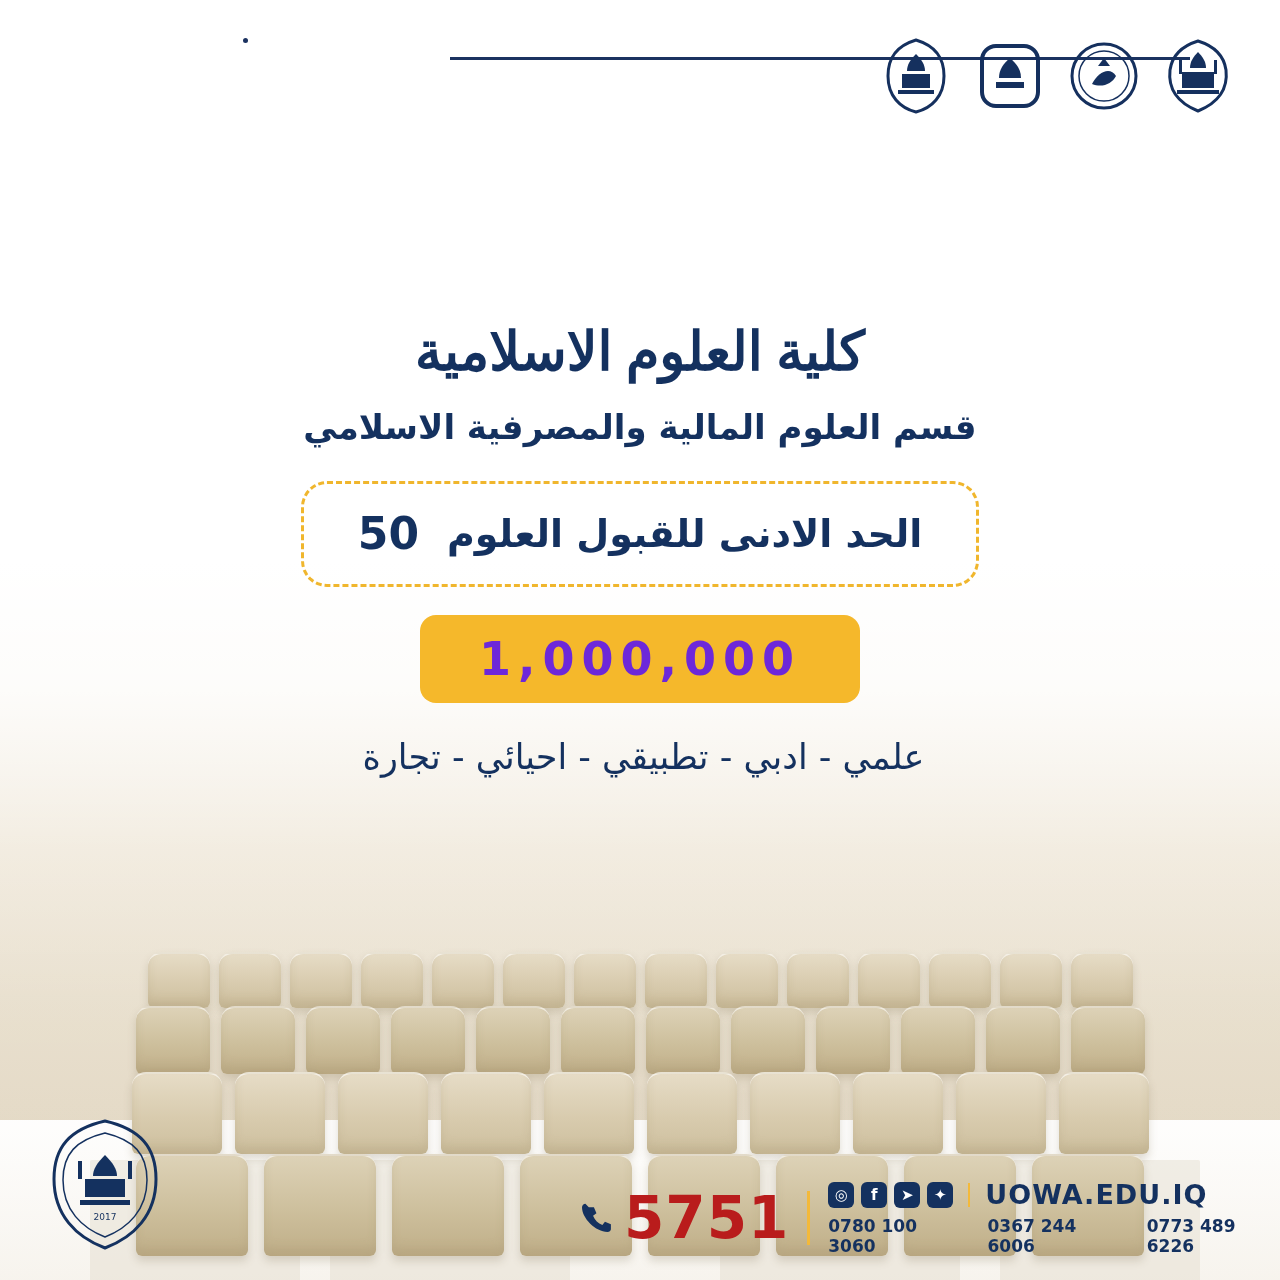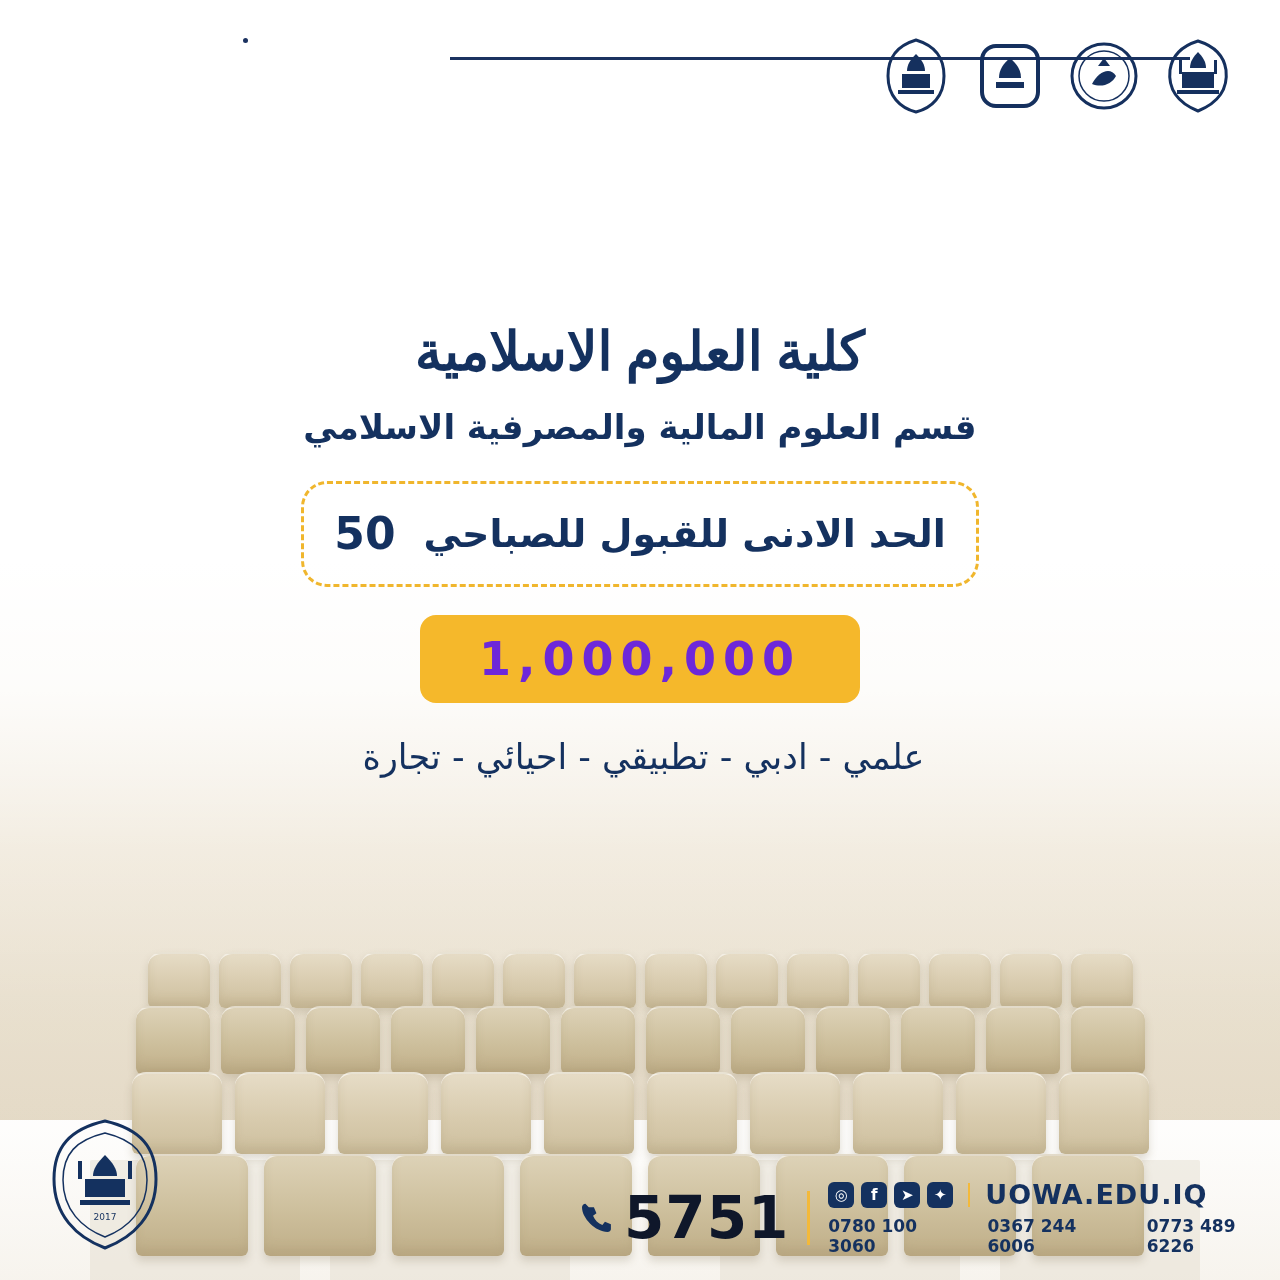--- a/index.html
+++ b/index.html
@@ -186,21 +186,21 @@
   }
   .phone-block {
     display: flex;
     align-items: center;
     gap: 10px;
     color: #14315f;
   }
   .hotline {
     font-size: 58px;
     font-weight: bold;
-    color: #0f172a;
+    color: #b91c1c;
     letter-spacing: 1px;
     line-height: 1;
     font-family: "DejaVu Sans", "Liberation Sans", sans-serif;
   }
   .divider-v {
     width: 3px;
     height: 54px;
     background: #f3b93a;
   }
   .right-col {
@@ -355,21 +355,21 @@
       </svg>
     </div>
   </div>
 
   <div class="content">
     <h1 class="college-title">كلية العلوم الاسلامية</h1>
     <h2 class="dept-title">قسم العلوم المالية والمصرفية الاسلامي</h2>
 
     <div class="min-box">
       <div class="min-text">
-        <span>الحد الادنى للقبول للصباحي</span>
+        <span>الحد الادنى للقبول العلوم</span>
         <span class="min-value">50</span>
       </div>
     </div>
 
     <div class="fee-pill">
       <span class="fee-text">1,000,000</span>
     </div>
 
     <div class="branches">علمي - ادبي - تطبيقي - احيائي - تجارة</div>
   </div>

